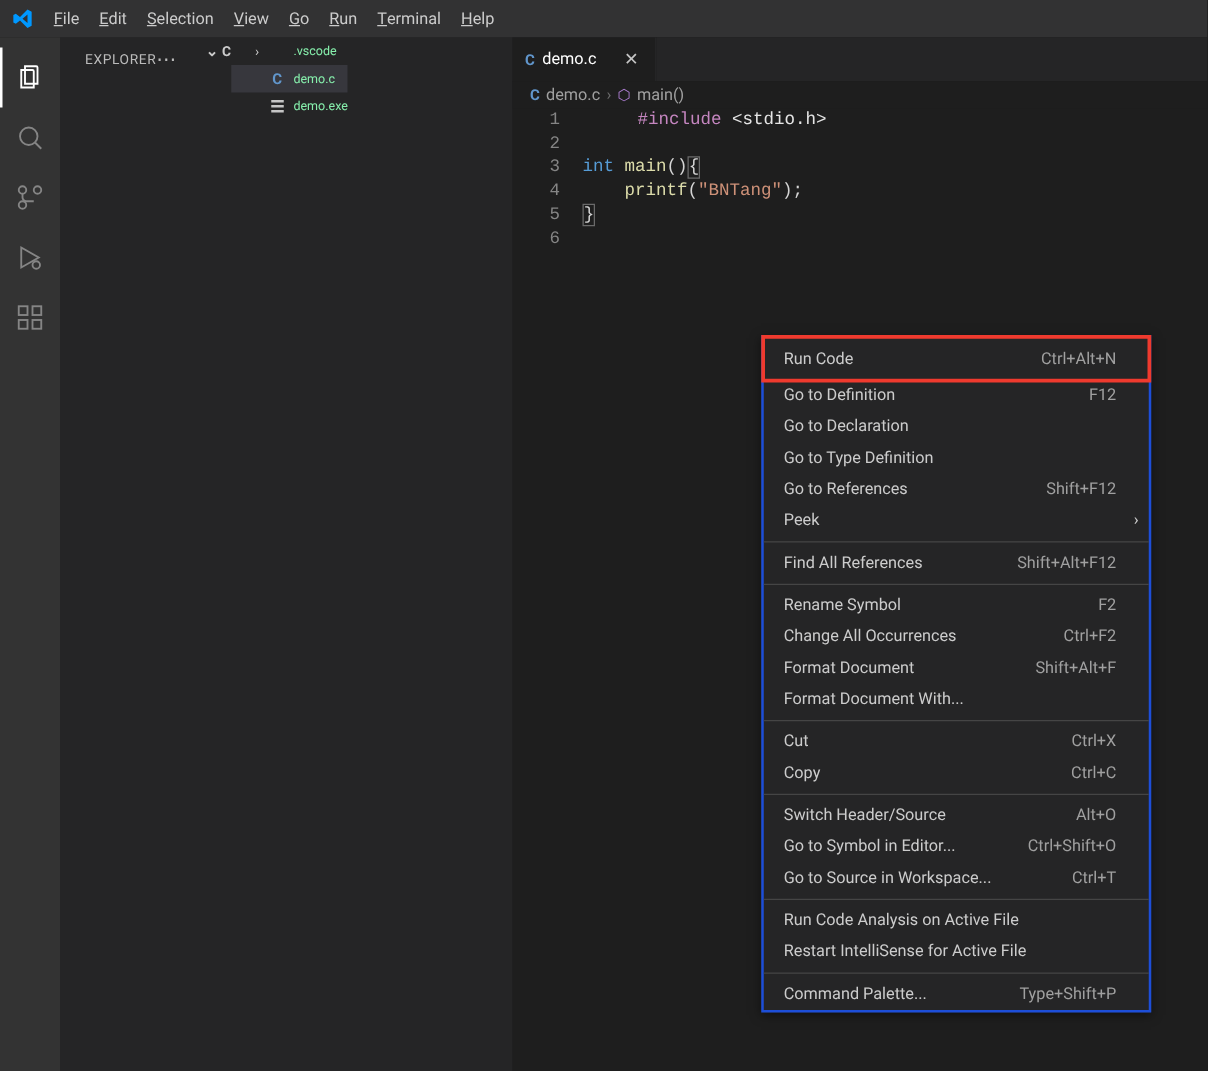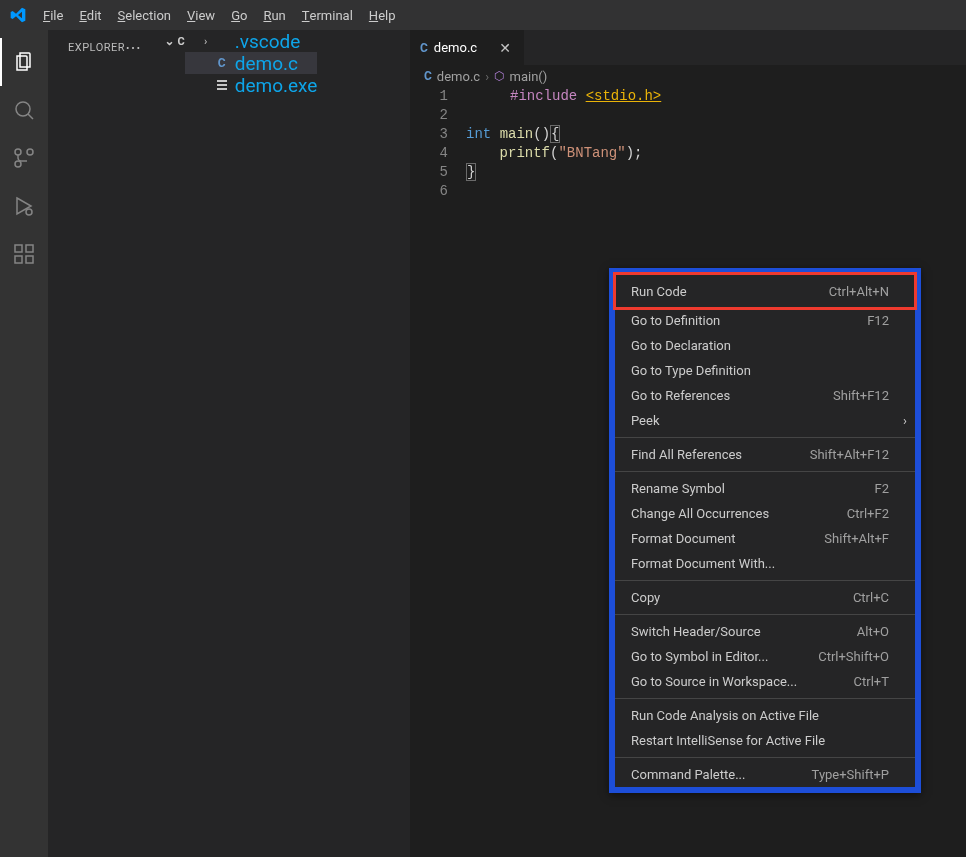--- a/index.html
+++ b/index.html
@@ -118,21 +118,21 @@
 .exe-icon-bars {
   display: inline-flex;
   flex-direction: column;
   gap: 2px;
 }
 .exe-icon-bars span {
   width: 10px;
   height: 2px;
   background: #c5c5c5;
 }
-.tree-label { padding-left: 4px; font-size: 19px; color: #0ea5e9; }
+.tree-label { padding-left: 4px; font-size: 10px; color: #86efac; }
 
 .editor {
   flex: 1;
   background: #1e1e1e;
   display: flex;
   flex-direction: column;
   position: relative;
 }
 .tabs {
   height: 35px;
@@ -173,38 +173,38 @@
 .gutter {
   width: 56px;
   color: #858585;
   text-align: right;
   padding-right: 18px;
 }
 .gutter .ln { height: 19px; }
 .code { color: #d4d4d4; }
 .code .line { height: 19px; white-space: pre; }
 .tok-pp { color: #c586c0; margin-left: 44px; }
-.tok-inc { color: #eab308; text-decoration: underline; }
+.tok-inc { color: #e5e5e5; }
 .tok-kw { color: #569cd6; }
 .tok-fn { color: #dcdcaa; }
 .tok-str { color: #ce9178; }
 .tok-num { color: #b5cea8; }
 .tok-punc { color: #d4d4d4; }
 .cursor-box { border: 1px solid #6a6a6a; padding: 0 0px; }
 
 .context-menu {
   position: absolute;
   left: 609px;
   top: 268px;
   width: 312px;
   background: #252526;
   color: #cccccc;
   box-shadow: 0 2px 8px rgba(0,0,0,0.5);
   font-size: 13px;
-  border: 6px solid #1d4ed8;
+  border: 2px solid #1d4ed8;
 }
 .cm-item {
   height: 25px;
   display: flex;
   align-items: center;
   justify-content: space-between;
   padding: 0 26px 0 16px;
   cursor: pointer;
   position: relative;
 }
@@ -390,20 +390,24 @@
     <div class="cm-item">
       <span>Format Document</span>
       <span class="cm-short">Shift+Alt+F</span>
     </div>
     <div class="cm-item">
       <span>Format Document With...</span>
       <span class="cm-short"></span>
     </div>
     <div class="cm-sep"></div>
     <div class="cm-item">
+      <span>Cut</span>
+      <span class="cm-short">Ctrl+X</span>
+    </div>
+    <div class="cm-item">
       <span>Copy</span>
       <span class="cm-short">Ctrl+C</span>
     </div>
     <div class="cm-sep"></div>
     <div class="cm-item">
       <span>Switch Header/Source</span>
       <span class="cm-short">Alt+O</span>
     </div>
     <div class="cm-item">
       <span>Go to Symbol in Editor...</span>

